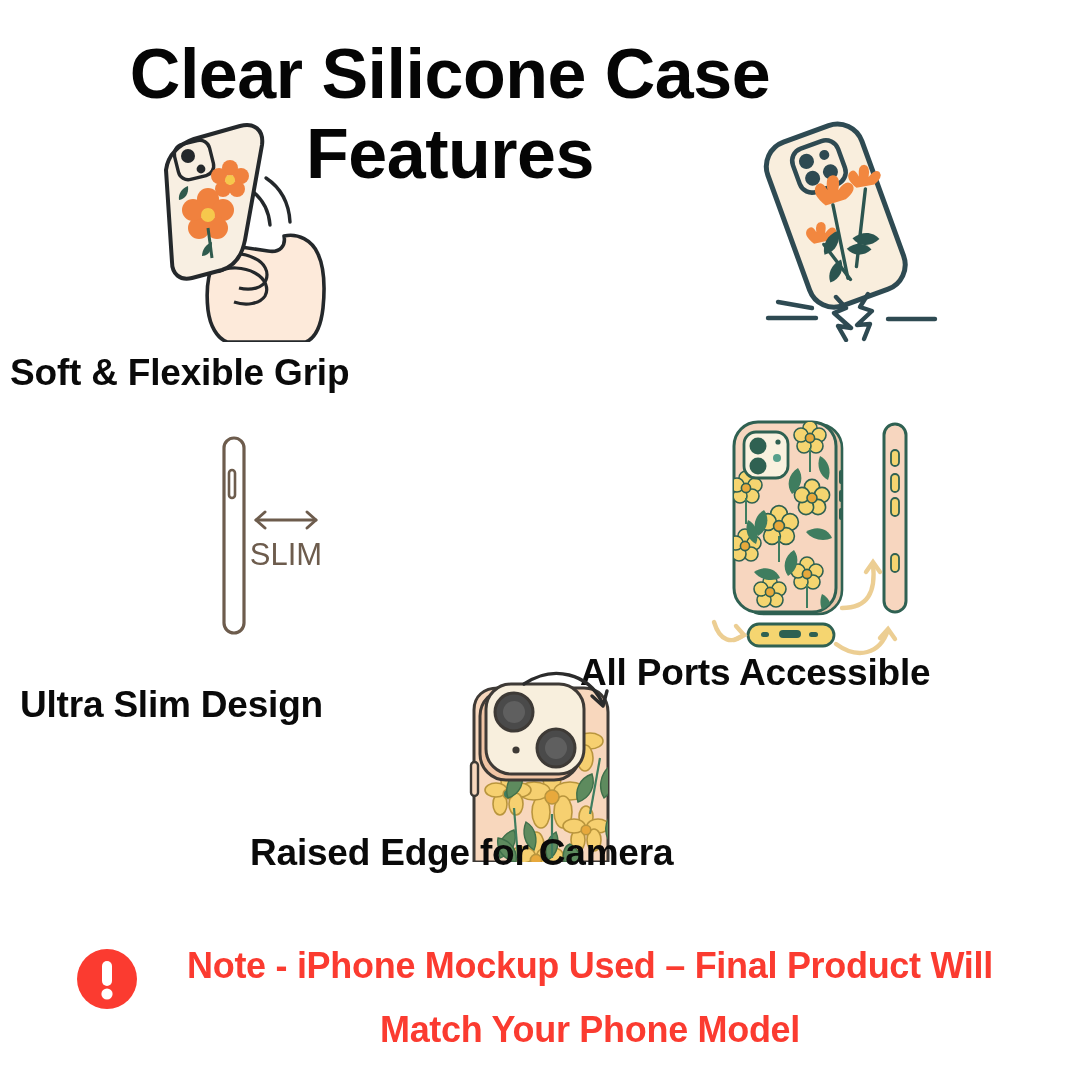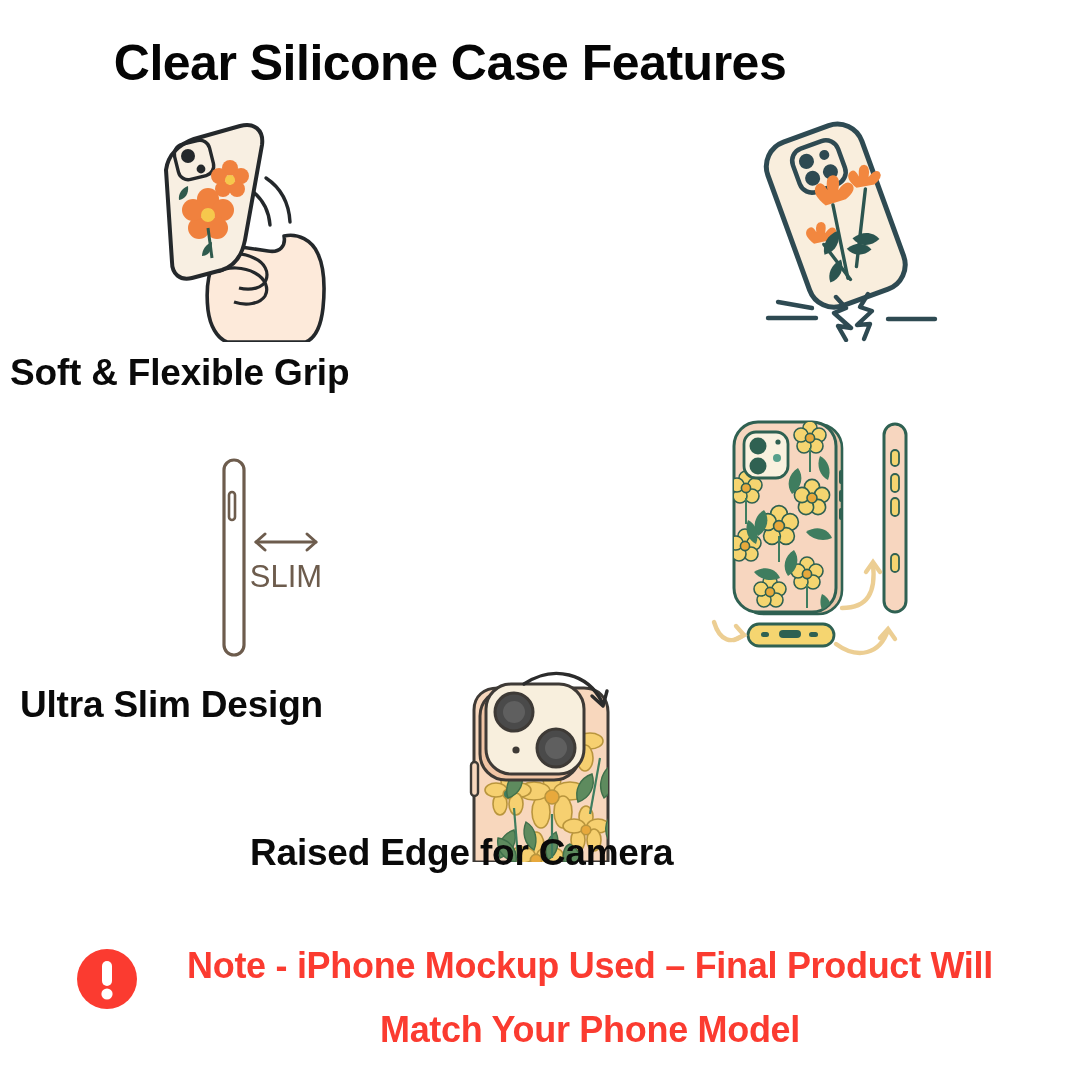--- a/index.html
+++ b/index.html
@@ -20,21 +20,21 @@
     overflow: hidden;
   }
 
   
   #page-title {
     position: absolute;
     left: 0;
     top: 34px;
     width: 900px;
     text-align: center;
-    font-size: 50px;
+    font-size: 70px;
     font-weight: 700;
     letter-spacing: -0.5px;
     color: #050505;
     font-family: "Liberation Sans", sans-serif;
   }
 
   
   .feature-label {
     position: absolute;
     text-align: left;
@@ -50,21 +50,21 @@
   #label-slim      { left: 20px;  top: 684px; width: 500px; }
   #label-ports     { left: 580px; top: 652px; width: 490px; }
   #label-camera    { left: 250px; top: 832px; width: 580px; }
 
   
   .illus {
     position: absolute;
   }
   #illus-grip   { left: 118px; top: 112px; width: 250px; height: 230px; }
   #illus-shock  { left: 720px; top: 112px; width: 230px; height: 230px; }
-  #illus-slim   { left: 186px; top: 450px; width: 190px; height: 215px; }
+  #illus-slim   { left: 186px; top: 428px; width: 190px; height: 215px; }
   #illus-ports  { left: 708px; top: 412px; width: 230px; height: 245px; }
   #illus-camera { left: 452px; top: 662px; width: 210px; height: 200px; }
 
   
   #note-block {
     position: absolute;
     left: 0;
     top: 938px;
     width: 1080px;
     height: 120px;
@@ -334,20 +334,21 @@
       <g fill="none" stroke="#ecce93" stroke-width="4.4" stroke-linecap="round">
         <path d="M6 210 C12 230 24 232 36 223"></path>
         <path d="M28 214 L36 223 L26 228"></path>
         <path d="M128 232 C150 248 172 242 180 218"></path>
         <path d="M172 226 L180 217 L187 227"></path>
         <path d="M134 196 C160 196 168 180 165 152"></path>
         <path d="M158 160 L165 150 L172 160"></path>
       </g>
     </svg>
   </div>
+  <div class="feature-label" id="label-ports">All Ports Accessible</div>
 
   <div class="illus" id="illus-camera">
     <svg viewBox="0 0 210 200" width="210" height="200" xmlns="http://www.w3.org/2000/svg">
       <defs>
         <clipPath id="clipCam">
           <path d="M22 48 C22 34 32 26 46 26 L132 26 C146 26 156 36 156 50 L156 200 L22 200 Z"></path>
         </clipPath>
       </defs>
 
       <path d="M22 48 C22 34 32 26 46 26 L132 26 C146 26 156 36 156 50 L156 200 L22 200 Z" fill="#f8d7bd" stroke="#3e3a36" stroke-width="3"></path>

